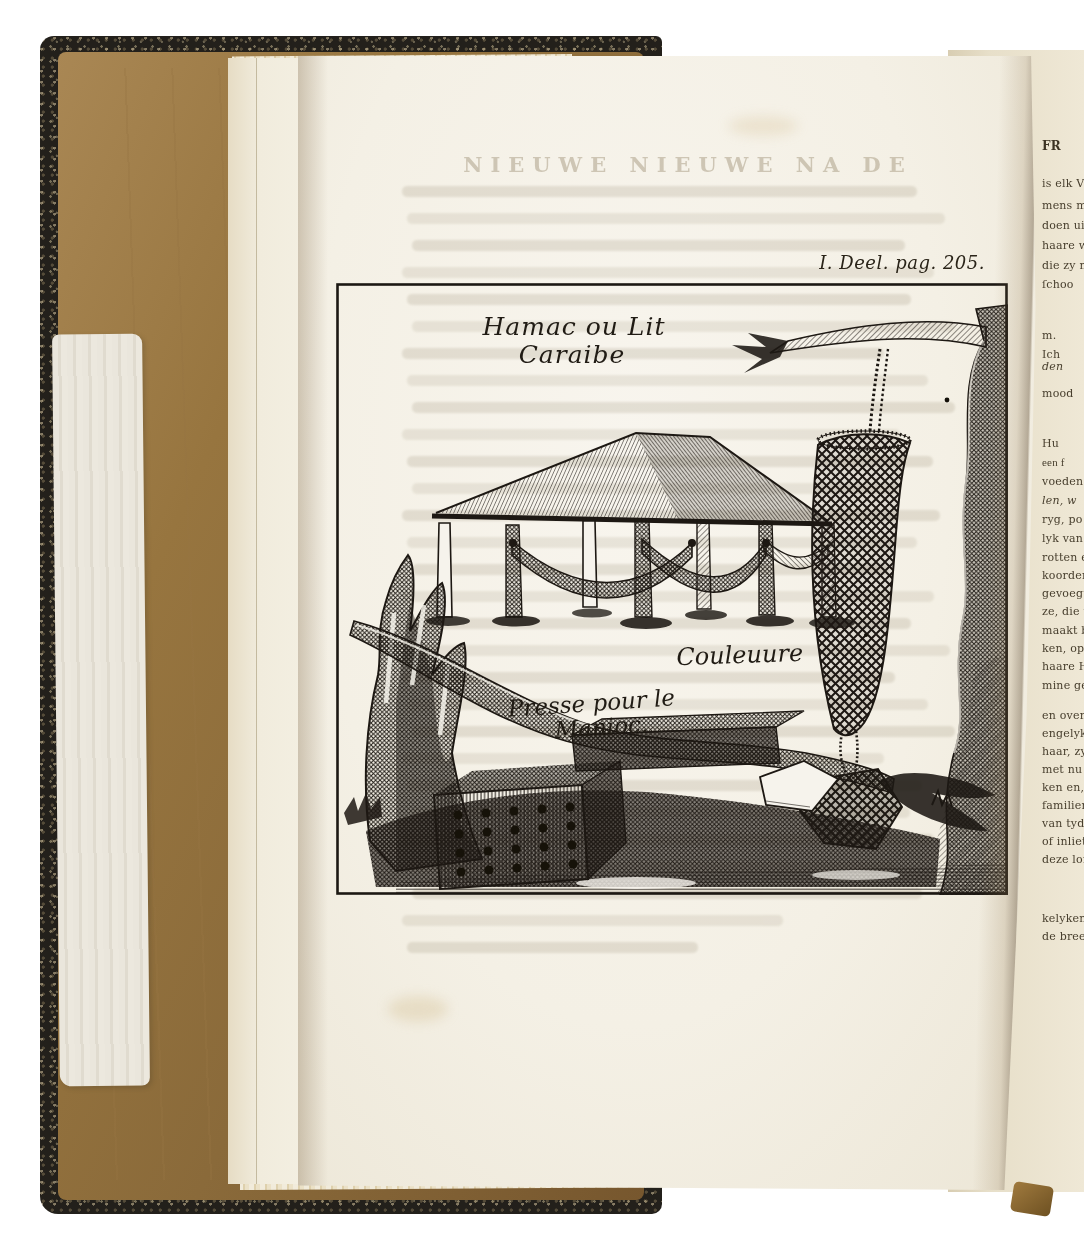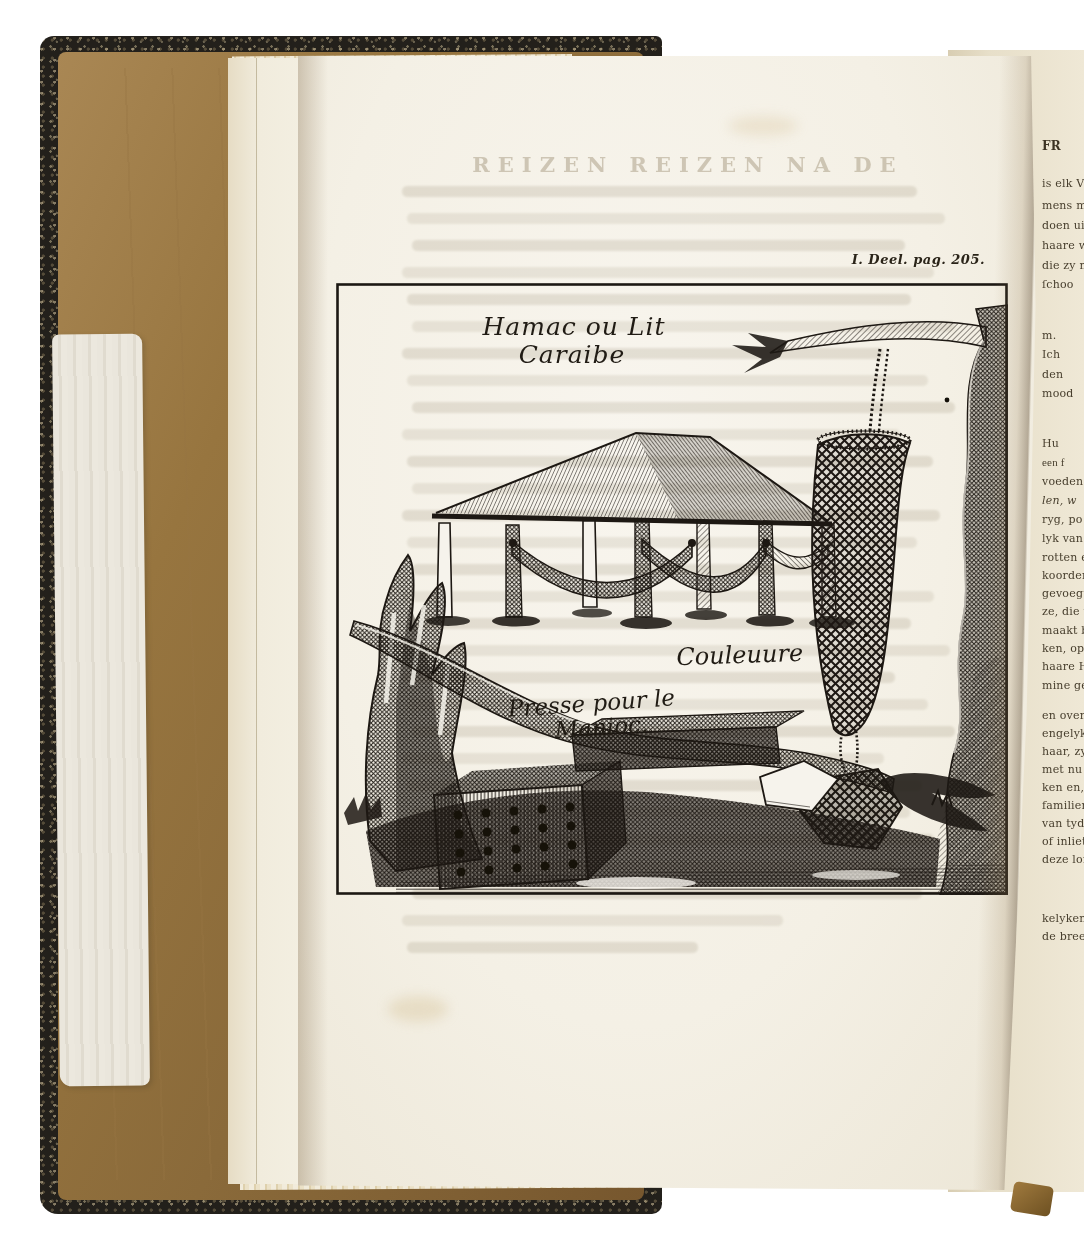--- a/index.html
+++ b/index.html
@@ -52,21 +52,21 @@
     background:
       radial-gradient(ellipse at 45% 35%, #f8f5ee 0%, #f4f0e5 55%, #ece6d6 100%);
     clip-path:polygon(0 0,98.8% 0,99.4% 22%,98.2% 58%,95.2% 100%,0 99.6%);}
   #gutter-shade{left:0;top:0;width:30px;height:100%;
     background:linear-gradient(90deg,rgba(120,95,60,.30),rgba(120,95,60,0));}
   #edge-shade{left:688px;top:-6px;width:52px;height:1150px;transform:rotate(1.4deg);
     background:linear-gradient(90deg,rgba(0,0,0,0) 0,rgba(150,125,85,.22) 50%,rgba(95,75,48,.42) 72%,rgba(0,0,0,0) 76%);}
   #ghost-header{left:0;top:96px;width:720px;text-align:center;padding-left:30px;
     font-size:21px;letter-spacing:8px;color:rgba(128,112,80,.34);filter:blur(.6px);font-weight:bold;}
   .ghost-line{position:absolute;height:11px;border-radius:5px;background:#7d6f52;filter:blur(1.1px);}
-  #caption{top:196px;right:55px;font-style:italic;font-size:13px;color:#2a2419;letter-spacing:.5px;font-weight:bold;}
+  #caption{top:196px;right:55px;font-style:italic;font-size:18px;color:#2a2419;letter-spacing:.5px;}
   .fox{border-radius:50%;filter:blur(6px);}
 
   
   text{font-family:"DejaVu Serif",serif;font-style:italic;fill:#201b14;}
 </style>
 </head>
 <body>
 
 <div class="abs" id="cover"></div>
 <div class="abs" id="board"></div>
@@ -82,21 +82,21 @@
 <div class="abs" id="facing-page">
     <span class="frag b" style="top: 91px;">FR</span>
     <span class="frag" style="top: 128px;">is elk Vaar</span>
     <span class="frag" style="top: 150px;">mens met</span>
     <span class="frag" style="top: 170px;">doen uit v</span>
     <span class="frag" style="top: 190px;">haare wy</span>
     <span class="frag" style="top: 210px;">die zy no</span>
     <span class="frag" style="top: 229px;">ſchoo</span>
     <span class="frag" style="top: 280px;">m.</span>
     <span class="frag" style="top: 299px;">Ich</span>
-    <span class="frag" style="top: 319px;">den</span>
+    <span class="frag" style="top: 311px; font-style: italic;">den</span>
     <span class="frag" style="top: 338px;">mood</span>
     <span class="frag" style="top: 388px;">Hu</span>
     <span class="frag" style="top: 407px; font-family: Liberation Serif, serif;">een f</span>
     <span class="frag" style="top: 426px;">voeden</span>
     <span class="frag" style="top: 445px; font-style: italic;">len, w</span>
     <span class="frag" style="top: 464px;">ryg, po</span>
     <span class="frag" style="top: 483px;">lyk van Pi</span>
     <span class="frag" style="top: 502px;">rotten en o</span>
     <span class="frag" style="top: 520px;">koorden van</span>
     <span class="frag" style="top: 538px;">gevoegt, on</span>
@@ -114,21 +114,21 @@
     <span class="frag" style="top: 768px;">van tyd</span>
     <span class="frag" style="top: 786px;">of inliet</span>
     <span class="frag" style="top: 804px;">deze lom</span>
     <span class="frag" style="top: 863px;">kelyken</span>
     <span class="frag" style="top: 881px;">de breed</span>
   </div>
 <div class="abs" id="leather-corner"></div>
 
 <div class="abs" id="main-page">
   <div class="abs" id="gutter-shade"></div>
-  <div class="abs" id="ghost-header">REIZEN REIZEN NA DE</div>
+  <div class="abs" id="ghost-header">NIEUWE NIEUWE NA DE</div>
   <div class="abs" id="ghost-lines" style="left:0;top:0;width:742px;height:1134px;">
       <div class="ghost-line" style="top: 130px; left: 104px; width: 515.2px; opacity: 0.16;"></div>
       <div class="ghost-line" style="top: 157px; left: 109px; width: 537.6px; opacity: 0.12;"></div>
       <div class="ghost-line" style="top: 184px; left: 114px; width: 492.8px; opacity: 0.16;"></div>
       <div class="ghost-line" style="top: 211px; left: 104px; width: 532px; opacity: 0.12;"></div>
       <div class="ghost-line" style="top: 238px; left: 109px; width: 504px; opacity: 0.16;"></div>
       <div class="ghost-line" style="top: 265px; left: 114px; width: 543.2px; opacity: 0.12;"></div>
       <div class="ghost-line" style="top: 292px; left: 104px; width: 481.6px; opacity: 0.16;"></div>
       <div class="ghost-line" style="top: 319px; left: 109px; width: 520.8px; opacity: 0.12;"></div>
       <div class="ghost-line" style="top: 346px; left: 114px; width: 543.2px; opacity: 0.16;"></div>

